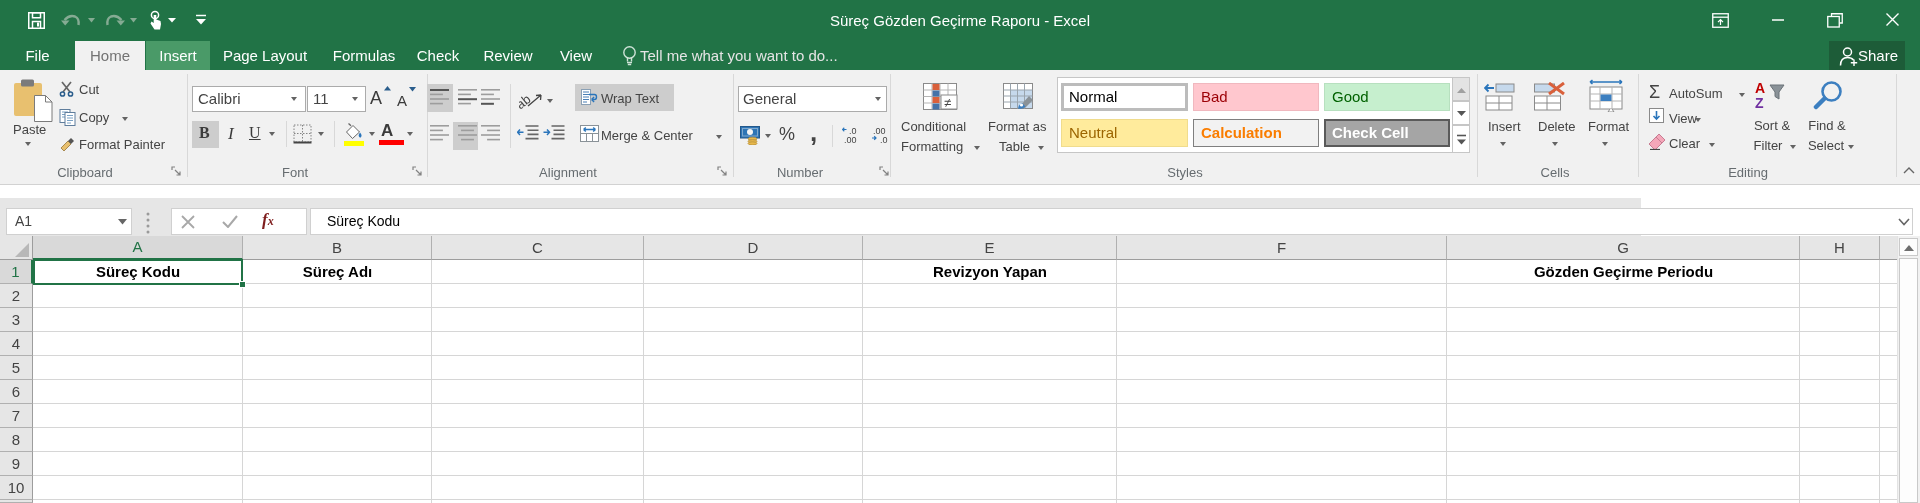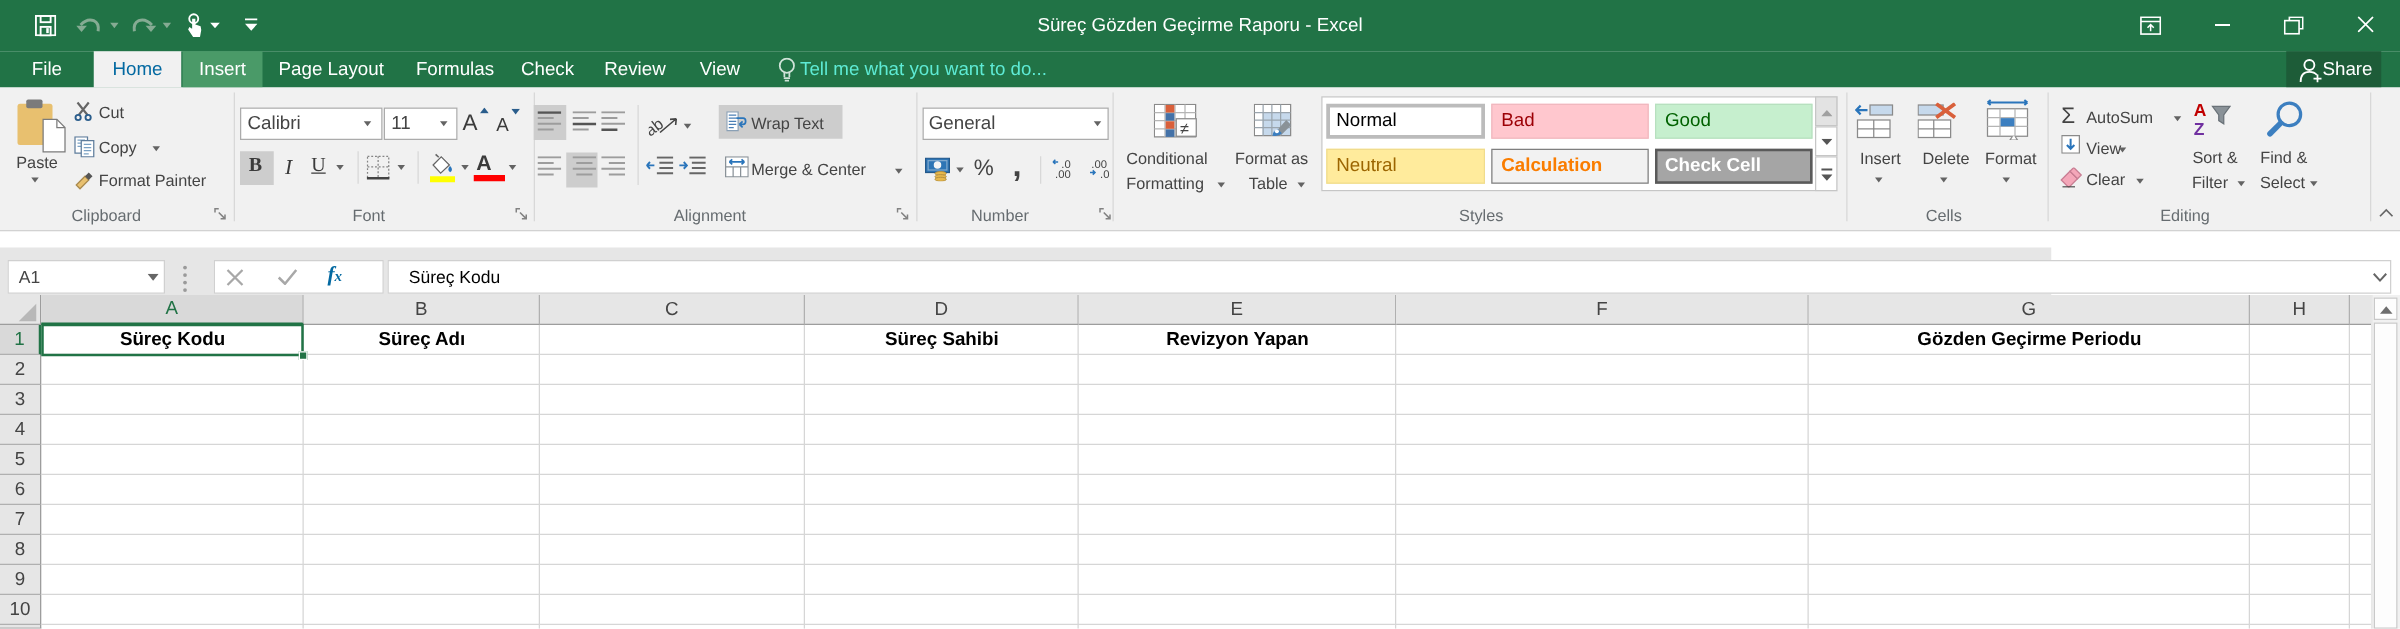--- a/index.html
+++ b/index.html
@@ -70,28 +70,28 @@
 <svg class="abs" style="left:1827px;top:13px" width="16" height="15" viewBox="0 0 16 15">
 <path d="M4.5 3.5 V0.75 H15.25 V10 H12.5" fill="none" stroke="#fff" stroke-width="1.3"></path>
 <rect x="0.75" y="3.5" width="11.5" height="10.5" fill="none" stroke="#fff" stroke-width="1.3"></rect>
 </svg>
 <svg class="abs" style="left:1886px;top:13px" width="13" height="13" viewBox="0 0 13 13">
         <path d="M0.5 0.5 L12.5 12.5 M12.5 0.5 L0.5 12.5" stroke="#fff" stroke-width="1.4"></path>
       </svg>
   </div>
   <div class="tabrow">
     <div class="tab" style="left:10px;width:55px">File</div>
-    <div class="tab" style="left:75px;width:70px;background:#f1f1f1;color:#0369a1">Home</div>
+    <div class="tab" style="left:75px;width:70px;background:#f1f1f1;color:#737373">Home</div>
     <div class="tab" style="left:146px;width:64px;background:#4a9a68">Insert</div>
     <div class="tab" style="left:210px;width:110px">Page Layout</div>
     <div class="tab" style="left:320px;width:88px">Formulas</div>
     <div class="tab" style="left:408px;width:60px">Check</div>
     <div class="tab" style="left:472px;width:72px">Review</div>
     <div class="tab" style="left:545px;width:62px">View</div>
-    <div class="tab" style="left:640px;width:220px;text-align:left;color:#5eead4">Tell me what you want to do...</div>
+    <div class="tab" style="left:640px;width:220px;text-align:left;color:#e5e5e5">Tell me what you want to do...</div>
     <div class="abs" style="left:1829px;top:0;width:76px;height:29px;background:#1d5c38"></div>
     <div class="tab" style="left:1858px;width:45px;text-align:left">Share</div>
 <svg class="abs" style="left:622px;top:5px" width="15" height="20" viewBox="0 0 15 20">
 <circle cx="7.5" cy="6.5" r="5.7" fill="none" stroke="#cfe3d8" stroke-width="1.4"></circle>
 <path d="M5.5 12 L5.5 15.5 M9.5 12 L9.5 15.5" stroke="#cfe3d8" stroke-width="1.4"></path>
 <path d="M5 16.5 h5 M5.8 18.5 h3.4" stroke="#cfe3d8" stroke-width="1.3"></path>
 </svg>
 <svg class="abs" style="left:1838px;top:6px" width="20" height="19" viewBox="0 0 20 19">
 <circle cx="9.5" cy="5" r="4" fill="none" stroke="#fff" stroke-width="1.5"></circle>
 <path d="M2.5 18.5 Q2.5 10.5 9.5 10.5 Q13.5 10.5 15.5 13" fill="none" stroke="#fff" stroke-width="1.5"></path>
@@ -402,21 +402,21 @@
         <circle cx="2" cy="8" r="1.5" fill="#9a9a9a"></circle>
         <circle cx="2" cy="14" r="1.5" fill="#9a9a9a"></circle>
         <circle cx="2" cy="20" r="1.5" fill="#9a9a9a"></circle>
       </svg>
 <svg class="abs" style="left:181px;top:17px" width="14" height="14" viewBox="0 0 14 14">
         <path d="M1 1 L13 13 M13 1 L1 13" stroke="#a8a8a8" stroke-width="1.8"></path>
       </svg>
 <svg class="abs" style="left:222px;top:17px" width="16" height="13" viewBox="0 0 16 13">
         <path d="M1 7 L6 12 L15 1" stroke="#a8a8a8" stroke-width="2" fill="none"></path>
       </svg>
-<div class="abs" style="left:262px;top:12px;font-size:17px;font-style:italic;color:#0369a1;font-family:'Liberation Serif',serif;font-weight:bold">f<span style="font-size:12px">x</span></div>
+<div class="abs" style="left:262px;top:12px;font-size:17px;font-style:italic;color:#7f1d1d;font-family:'Liberation Serif',serif;font-weight:bold">f<span style="font-size:12px">x</span></div>
 <svg class="abs" style="left:1898px;top:20px" width="12" height="8" viewBox="0 0 12 8">
         <path d="M1 1 L6 6.5 L11 1" stroke="#666" stroke-width="1.6" fill="none"></path>
       </svg>
     <div class="fbar2"></div>
   </div>
   <div class="grid">
 <div class="abs" style="left:0;top:0;width:33px;height:24px;background:#e6e6e6;border-right:1px solid #9d9d9d;border-bottom:1px solid #9d9d9d"></div>
 <div class="abs" style="left:15px;top:7px;width:0;height:0;border-left:14px solid transparent;border-bottom:14px solid #b8b8b8"></div>
 <div class="colhdr" style="left:33px;width:210px;background:#d9d9d9;color:#217346;border-bottom:2px solid #217346;line-height:22px">A</div>
 <div class="colhdr" style="left:243px;width:189px">B</div>
@@ -451,21 +451,20 @@
 <div class="hline" style="left:33px;top:95px;width:1864px"></div>
 <div class="hline" style="left:33px;top:119px;width:1864px"></div>
 <div class="hline" style="left:33px;top:143px;width:1864px"></div>
 <div class="hline" style="left:33px;top:167px;width:1864px"></div>
 <div class="hline" style="left:33px;top:191px;width:1864px"></div>
 <div class="hline" style="left:33px;top:215px;width:1864px"></div>
 <div class="hline" style="left:33px;top:239px;width:1864px"></div>
 <div class="hline" style="left:33px;top:263px;width:1864px"></div>
 <div class="hcell" style="left:33px;width:210px">Süreç Kodu</div>
 <div class="hcell" style="left:243px;width:189px">Süreç Adı</div>
-<div class="hcell" style="left:644px;width:219px">Süreç Sahibi</div>
 <div class="hcell" style="left:863px;width:254px">Revizyon Yapan</div>
 <div class="hcell" style="left:1447px;width:353px">Gözden Geçirme Periodu</div>
 <div class="abs" style="left:33px;top:23px;width:210px;height:26px;border:2px solid #217346"></div>
 <div class="abs" style="left:239px;top:45px;width:7px;height:7px;background:#217346;border:1px solid #fff"></div>
 <div class="abs" style="left:1897px;top:0;width:23px;height:267px;background:#f1f1f1;border-left:1px solid #e3e3e3"></div>
 <div class="abs" style="left:1899px;top:2px;width:19px;height:18px;background:#fdfdfd;border:1px solid #c9c9c9"></div>
 <div class="abs" style="left:1904px;top:9px;width:0;height:0;border-left:5px solid transparent;border-right:5px solid transparent;border-bottom:6px solid #6e6e6e"></div>
 <div class="abs" style="left:1899px;top:22px;width:19px;height:245px;background:#fdfdfd;border:1px solid #c9c9c9"></div>
   </div>
 </div>

